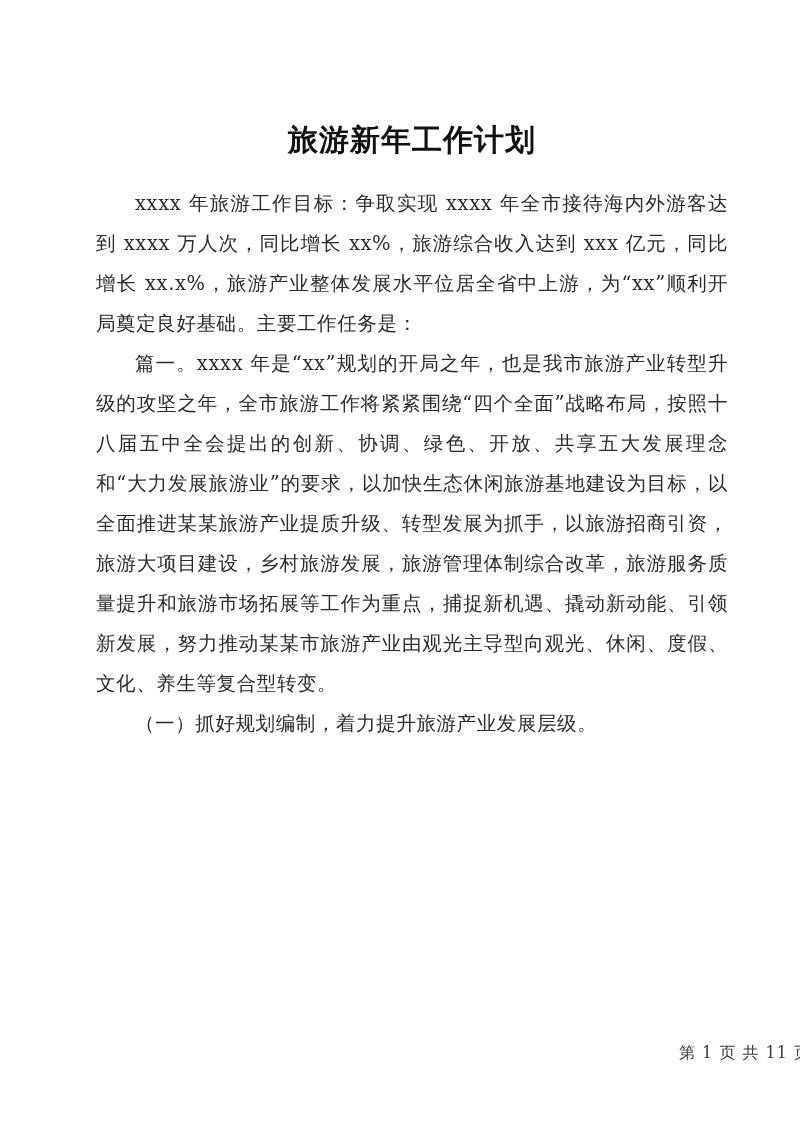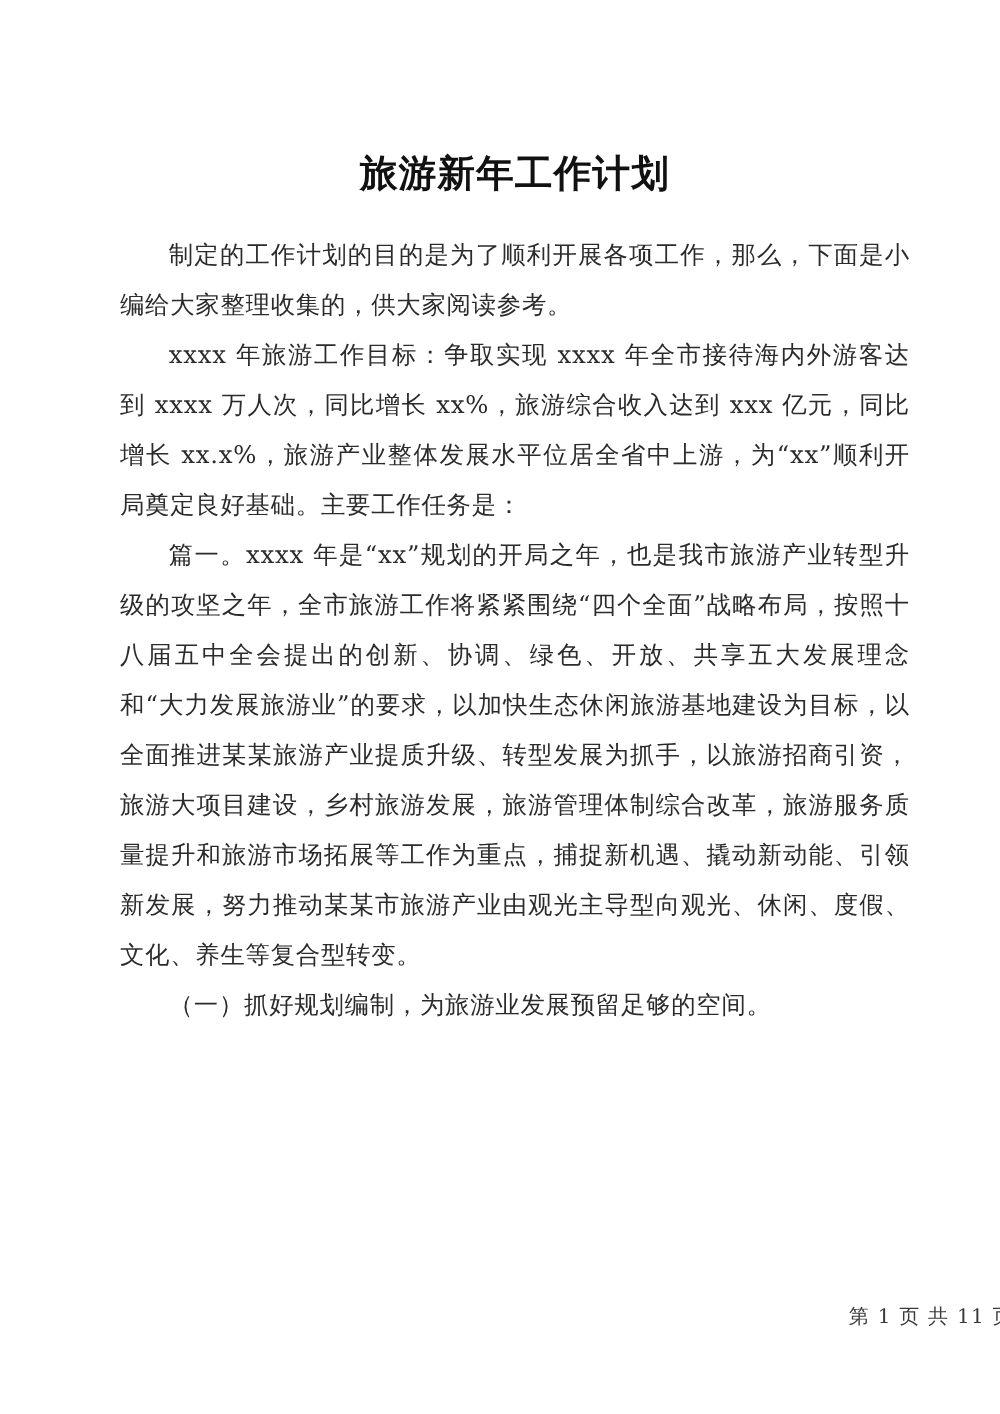--- a/index.html
+++ b/index.html
@@ -76,26 +76,25 @@
 </style>
 </head>
 <body>
 
 <div class="page">
 
   <div class="doc-body">
 
     <h1 class="doc-title">旅游新年工作计划</h1>
 
-    <p class="para">制定的工作计划的目的是为了顺利开展各项工作，那么，下面是小编给大家整理收集的，供大家阅读参考。</p>
 
     <p class="para">xxxx 年旅游工作目标：争取实现 xxxx 年全市接待海内外游客达到 xxxx 万人次，同比增长 xx%，旅游综合收入达到 xxx 亿元，同比增长 xx.x%，旅游产业整体发展水平位居全省中上游，为“xx”顺利开局奠定良好基础。主要工作任务是：</p>
 
     <p class="para">篇一。xxxx 年是“xx”规划的开局之年，也是我市旅游产业转型升级的攻坚之年，全市旅游工作将紧紧围绕“四个全面”战略布局，按照十八届五中全会提出的创新、协调、绿色、开放、共享五大发展理念和“大力发展旅游业”的要求，以加快生态休闲旅游基地建设为目标，以全面推进某某旅游产业提质升级、转型发展为抓手，以旅游招商引资，旅游大项目建设，乡村旅游发展，旅游管理体制综合改革，旅游服务质量提升和旅游市场拓展等工作为重点，捕捉新机遇、撬动新动能、引领新发展，努力推动某某市旅游产业由观光主导型向观光、休闲、度假、文化、养生等复合型转变。</p>
 
-    <p class="para">（一）抓好规划编制，为旅游业发展预留足够的空间。</p>
+    <p class="para">（一）抓好规划编制，着力提升旅游产业发展层级。</p>
 
 
   </div>
 
   <div class="footer">第 1 页 共 11 页</div>
 
 </div>
 
 </body></html>

